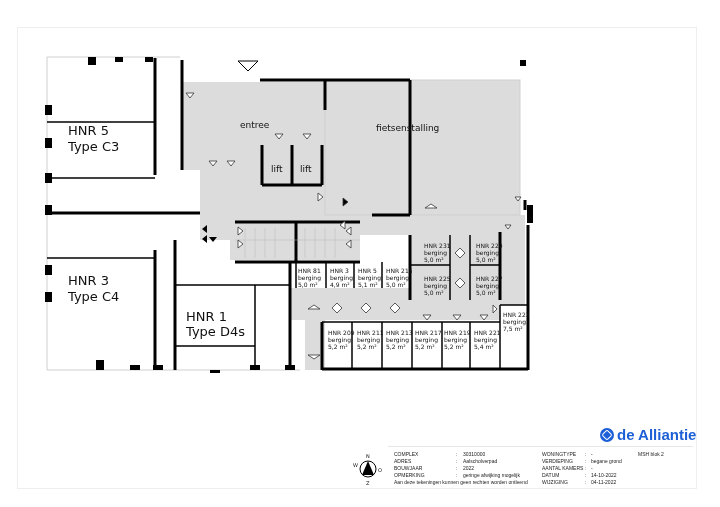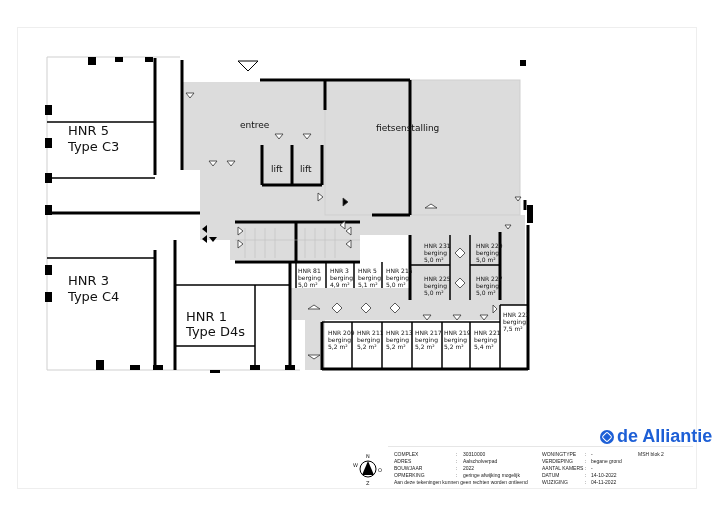--- a/index.html
+++ b/index.html
@@ -7,21 +7,21 @@
   .frame{position:absolute;left:17px;top:27px;width:680px;height:462px;border:1px solid #eee;box-sizing:border-box;}
   svg.plan{position:absolute;left:0;top:0;}
   .lbl{font-family:"DejaVu Sans",sans-serif;fill:#111;}
   .unit-lbl{font-size:13px;}
   .room-lbl{font-size:9px;}
   .stor{font-size:6px;}
   .tb{position:absolute;font-family:"Liberation Sans",sans-serif;font-size:5px;color:#222;line-height:7px;white-space:nowrap;}
   .logo{position:absolute;left:600px;top:426px;display:flex;align-items:center;gap:3px;}
   .logo-mark{width:14px;height:14px;border-radius:50%;background:#1d5fd6;display:flex;align-items:center;justify-content:center;}
   .logo-mark::after{content:"";width:6px;height:6px;border:1.5px solid #fff;border-radius:2px;transform:rotate(45deg);}
-  .logo-text{font-family:"Liberation Sans",sans-serif;font-weight:bold;font-size:18px;color:#1d5fd6;}
+  .logo-text{font-family:"Liberation Sans",sans-serif;font-weight:bold;font-size:15px;color:#1d5fd6;}
   .tb-rule{position:absolute;left:388px;top:446px;width:305px;height:1px;background:#e6e6e6;}
 </style>
 </head>
 <body>
 
 <div class="frame"></div>
 
 <svg class="plan" width="720" height="507" viewBox="0 0 720 507">
 
   <g fill="#dcdcdc">

